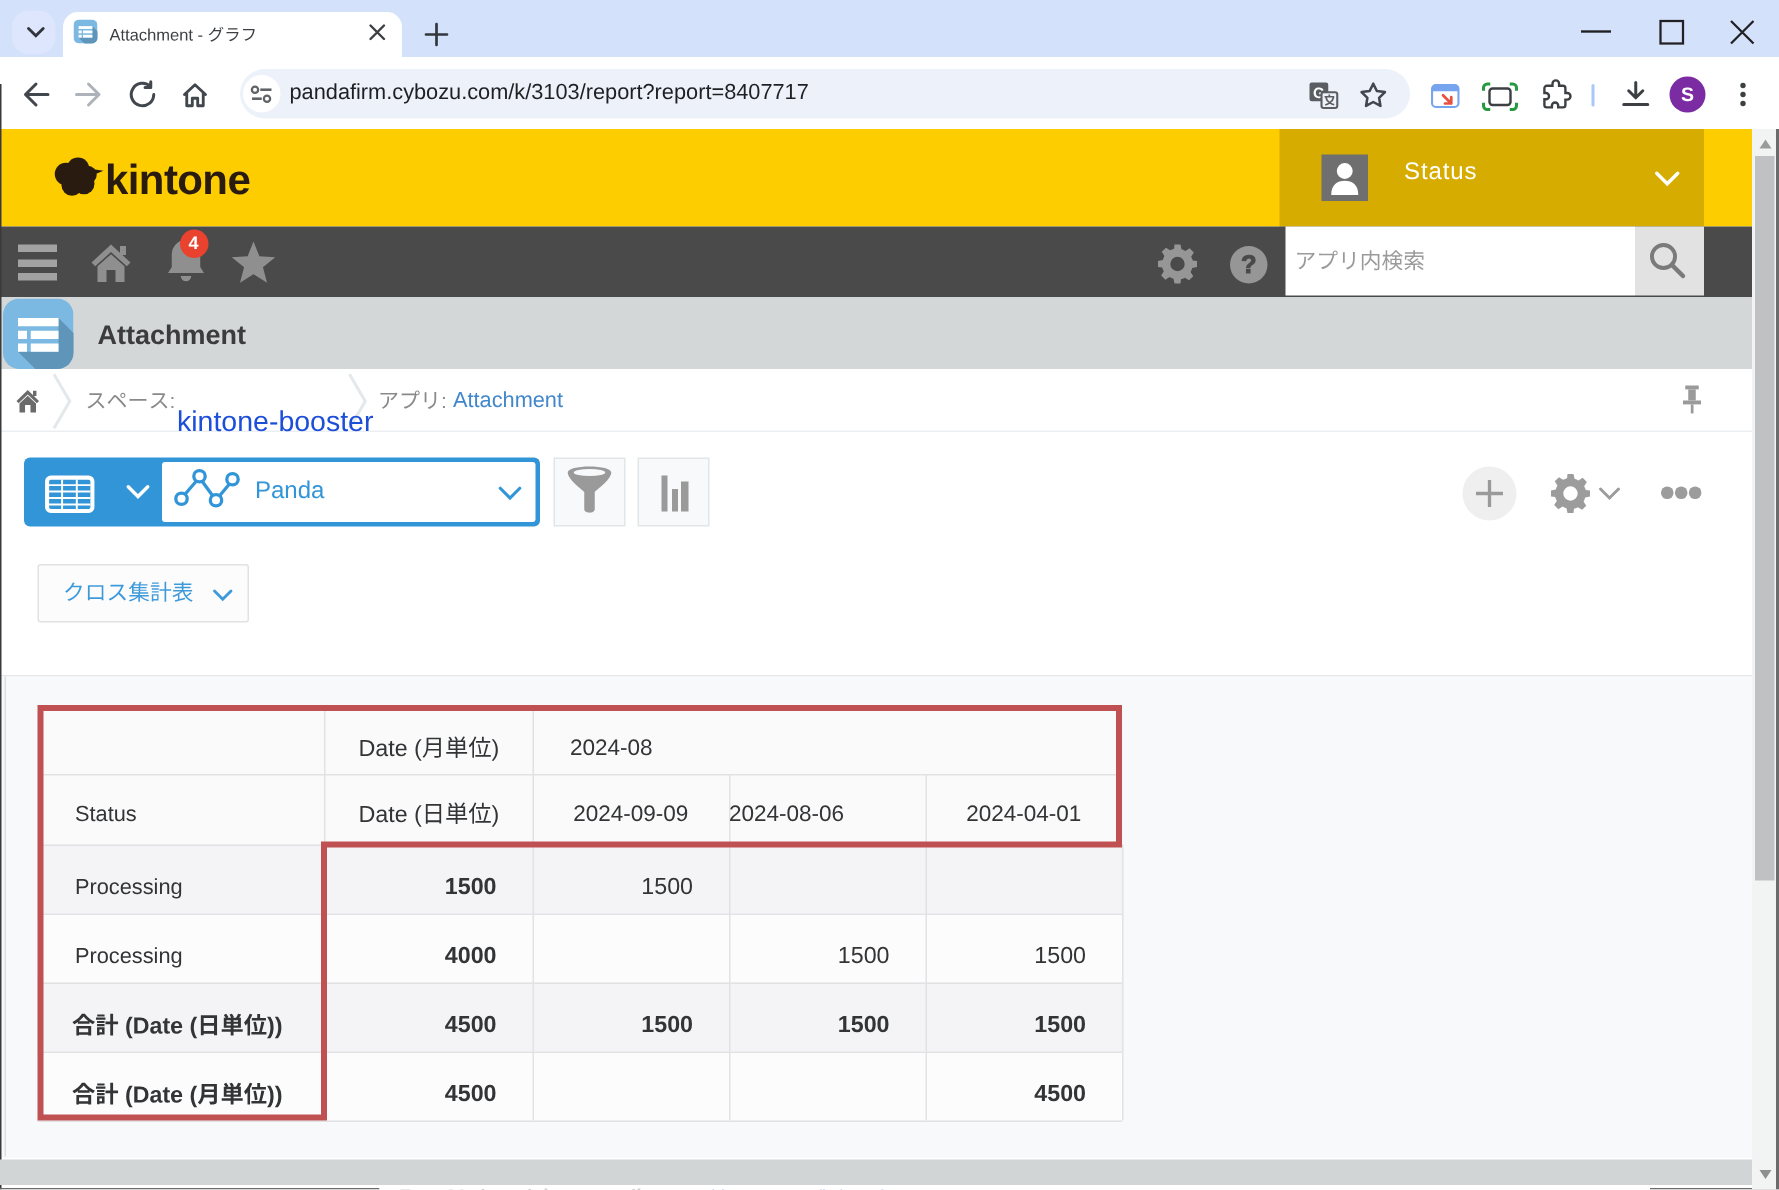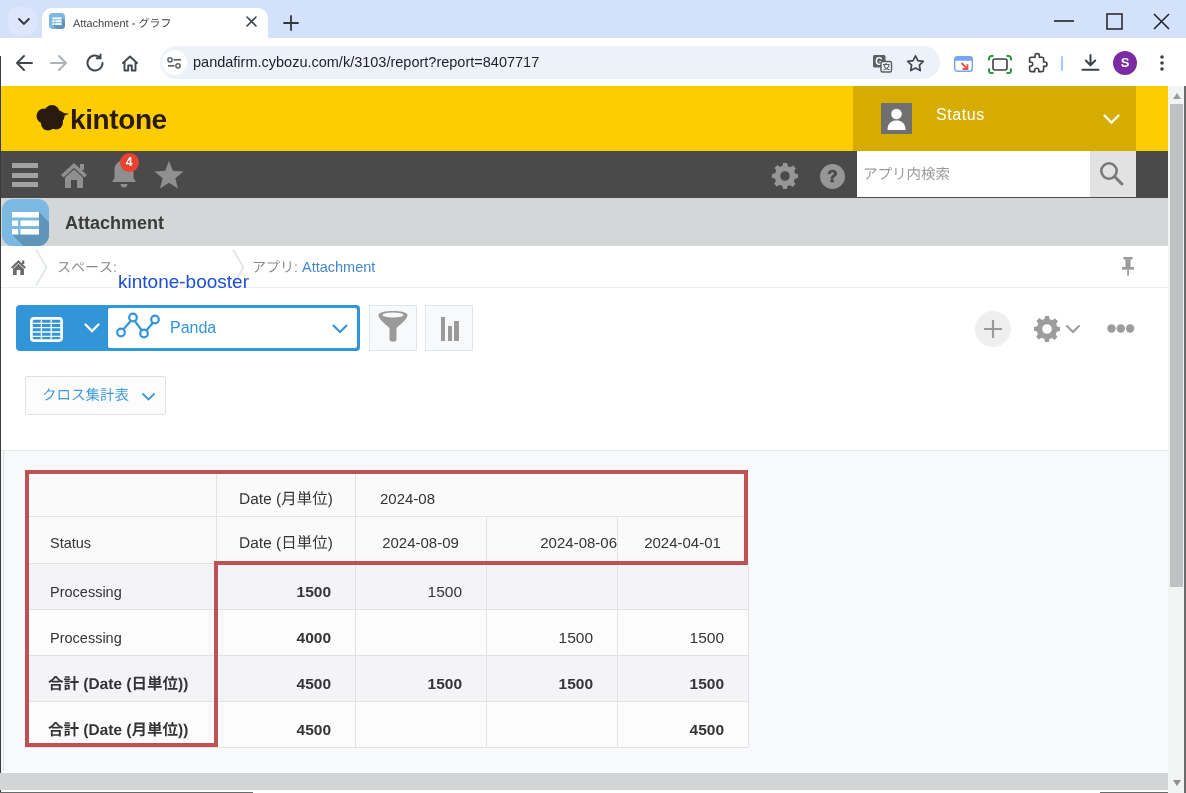--- a/index.html
+++ b/index.html
@@ -293,22 +293,22 @@
       <path d="M10.5 -5.4Q10.5 -3.8 9.8 -2.6Q9.2 -1.3 8.0 -0.7Q6.8 0.0 5.3 0.0H1.3V-10.7H4.8Q7.5 -10.7 9.0 -9.3Q10.5 -7.9 10.5 -5.4ZM9.0 -5.4Q9.0 -7.4 7.9 -8.5Q6.8 -9.5 4.8 -9.5H2.7V-1.2H5.1Q6.3 -1.2 7.2 -1.7Q8.0 -2.2 8.5 -3.2Q9.0 -4.1 9.0 -5.4Z M14.3 0.2Q13.1 0.2 12.5 -0.5Q11.9 -1.2 11.9 -2.3Q11.9 -3.6 12.7 -4.2Q13.5 -4.9 15.4 -5.0L17.2 -5.0V-5.4Q17.2 -6.4 16.8 -6.9Q16.4 -7.3 15.5 -7.3Q14.6 -7.3 14.1 -7.0Q13.7 -6.7 13.6 -6.0L12.2 -6.1Q12.6 -8.3 15.5 -8.3Q17.0 -8.3 17.8 -7.6Q18.6 -6.9 18.6 -5.6V-2.1Q18.6 -1.5 18.8 -1.1Q18.9 -0.8 19.4 -0.8Q19.6 -0.8 19.8 -0.9V-0.0Q19.3 0.1 18.8 0.1Q18.0 0.1 17.7 -0.3Q17.3 -0.7 17.3 -1.6H17.2Q16.7 -0.6 16.0 -0.2Q15.3 0.2 14.3 0.2ZM14.6 -0.9Q15.4 -0.9 16.0 -1.2Q16.6 -1.6 16.9 -2.1Q17.2 -2.7 17.2 -3.4V-4.0L15.7 -4.0Q14.8 -4.0 14.3 -3.8Q13.8 -3.6 13.5 -3.3Q13.3 -2.9 13.3 -2.3Q13.3 -1.6 13.6 -1.2Q14.0 -0.9 14.6 -0.9Z M24.0 -0.1Q23.3 0.1 22.6 0.1Q21.0 0.1 21.0 -1.7V-7.2H20.0V-8.2H21.0L21.4 -10.0H22.4V-8.2H23.9V-7.2H22.4V-2.0Q22.4 -1.4 22.5 -1.2Q22.7 -1.0 23.2 -1.0Q23.5 -1.0 24.0 -1.1Z M26.2 -3.8Q26.2 -2.4 26.8 -1.6Q27.4 -0.9 28.5 -0.9Q29.4 -0.9 29.9 -1.2Q30.4 -1.6 30.6 -2.1L31.8 -1.8Q31.1 0.2 28.5 0.2Q26.7 0.2 25.7 -0.9Q24.8 -2.0 24.8 -4.1Q24.8 -6.2 25.7 -7.3Q26.7 -8.3 28.4 -8.3Q32.1 -8.3 32.1 -4.0V-3.8ZM30.6 -4.9Q30.5 -6.1 30.0 -6.7Q29.4 -7.3 28.4 -7.3Q27.4 -7.3 26.8 -6.7Q26.3 -6.0 26.2 -4.9Z M38.0 -4.0Q38.0 -6.2 38.7 -8.0Q39.4 -9.7 40.8 -11.2H42.1Q40.7 -9.7 40.0 -7.9Q39.4 -6.1 39.4 -4.0Q39.4 -1.9 40.0 -0.2Q40.7 1.6 42.1 3.2H40.8Q39.4 1.7 38.7 -0.1Q38.0 -1.8 38.0 -4.0Z M45.4 -12.2V-7.4C45.4 -4.9 45.2 -1.8 42.7 0.4C42.9 0.6 43.4 1.0 43.5 1.3C45.1 -0.1 45.8 -1.8 46.2 -3.6H53.7V-0.5C53.7 -0.2 53.6 -0.0 53.2 -0.0C52.9 -0.0 51.6 0.0 50.3 -0.0C50.5 0.3 50.7 0.8 50.8 1.2C52.5 1.2 53.5 1.2 54.1 0.9C54.7 0.7 54.9 0.4 54.9 -0.5V-12.2ZM46.6 -11.1H53.7V-8.5H46.6ZM46.6 -7.4H53.7V-4.7H46.4C46.5 -5.6 46.6 -6.5 46.6 -7.4Z M61.1 -6.7H64.8V-5.0H61.1ZM66.0 -6.7H69.9V-5.0H66.0ZM61.1 -9.3H64.8V-7.6H61.1ZM66.0 -9.3H69.9V-7.6H66.0ZM69.8 -13.0C69.4 -12.2 68.7 -11.0 68.1 -10.3H65.3L66.2 -10.6C66.0 -11.3 65.5 -12.3 64.9 -13.0L63.9 -12.6C64.4 -11.9 64.9 -10.9 65.1 -10.3H61.7L62.5 -10.7C62.3 -11.3 61.6 -12.2 61.0 -12.9L60.0 -12.4C60.5 -11.8 61.1 -10.9 61.4 -10.3H60.0V-4.0H64.8V-2.6H58.5V-1.5H64.8V1.3H66.0V-1.5H72.4V-2.6H66.0V-4.0H71.1V-10.3H69.4C69.9 -10.9 70.5 -11.8 71.0 -12.6Z M79.6 -7.6C80.2 -5.6 80.6 -2.9 80.7 -1.3L81.9 -1.6C81.7 -3.1 81.2 -5.8 80.6 -7.8ZM78.3 -10.0V-8.9H87.8V-10.0H83.5V-12.8H82.3V-10.0ZM77.9 -0.6V0.5H88.2V-0.6H84.4C85.1 -2.5 85.9 -5.4 86.5 -7.7L85.2 -8.0C84.8 -5.7 84.0 -2.6 83.3 -0.6ZM77.5 -13.0C76.6 -10.6 75.1 -8.3 73.5 -6.9C73.7 -6.6 74.1 -6.0 74.2 -5.7C74.8 -6.3 75.3 -7.0 75.9 -7.7V1.2H77.0V-9.4C77.6 -10.4 78.2 -11.5 78.6 -12.6Z M92.9 -4.0Q92.9 -1.8 92.2 -0.1Q91.5 1.7 90.1 3.2H88.8Q90.2 1.6 90.9 -0.1Q91.5 -1.9 91.5 -4.0Q91.5 -6.1 90.9 -7.9Q90.2 -9.6 88.8 -11.2H90.1Q91.5 -9.7 92.2 -7.9Q92.9 -6.2 92.9 -4.0Z" fill="#333436"></path>
     </g>
   </svg>
 <div class="ab" style="left:380px;top:488.5px;line-height:20px;font-size:15px;color:#333436">2024-08</div>
 <div class="ab" style="left:50px;top:532.5px;line-height:20px;font-size:14.5px;color:#333436">Status</div>
 <svg style="position:absolute;left:238.5px;top:527.5px;overflow:visible" width="95" height="28" viewBox="0 0 95 28">
     <g transform="translate(0,20)">
       <path d="M10.5 -5.4Q10.5 -3.8 9.8 -2.6Q9.2 -1.3 8.0 -0.7Q6.8 0.0 5.3 0.0H1.3V-10.7H4.8Q7.5 -10.7 9.0 -9.3Q10.5 -7.9 10.5 -5.4ZM9.0 -5.4Q9.0 -7.4 7.9 -8.5Q6.8 -9.5 4.8 -9.5H2.7V-1.2H5.1Q6.3 -1.2 7.2 -1.7Q8.0 -2.2 8.5 -3.2Q9.0 -4.1 9.0 -5.4Z M14.3 0.2Q13.1 0.2 12.5 -0.5Q11.9 -1.2 11.9 -2.3Q11.9 -3.6 12.7 -4.2Q13.5 -4.9 15.4 -5.0L17.2 -5.0V-5.4Q17.2 -6.4 16.8 -6.9Q16.4 -7.3 15.5 -7.3Q14.6 -7.3 14.1 -7.0Q13.7 -6.7 13.6 -6.0L12.2 -6.1Q12.6 -8.3 15.5 -8.3Q17.0 -8.3 17.8 -7.6Q18.6 -6.9 18.6 -5.6V-2.1Q18.6 -1.5 18.8 -1.1Q18.9 -0.8 19.4 -0.8Q19.6 -0.8 19.8 -0.9V-0.0Q19.3 0.1 18.8 0.1Q18.0 0.1 17.7 -0.3Q17.3 -0.7 17.3 -1.6H17.2Q16.7 -0.6 16.0 -0.2Q15.3 0.2 14.3 0.2ZM14.6 -0.9Q15.4 -0.9 16.0 -1.2Q16.6 -1.6 16.9 -2.1Q17.2 -2.7 17.2 -3.4V-4.0L15.7 -4.0Q14.8 -4.0 14.3 -3.8Q13.8 -3.6 13.5 -3.3Q13.3 -2.9 13.3 -2.3Q13.3 -1.6 13.6 -1.2Q14.0 -0.9 14.6 -0.9Z M24.0 -0.1Q23.3 0.1 22.6 0.1Q21.0 0.1 21.0 -1.7V-7.2H20.0V-8.2H21.0L21.4 -10.0H22.4V-8.2H23.9V-7.2H22.4V-2.0Q22.4 -1.4 22.5 -1.2Q22.7 -1.0 23.2 -1.0Q23.5 -1.0 24.0 -1.1Z M26.2 -3.8Q26.2 -2.4 26.8 -1.6Q27.4 -0.9 28.5 -0.9Q29.4 -0.9 29.9 -1.2Q30.4 -1.6 30.6 -2.1L31.8 -1.8Q31.1 0.2 28.5 0.2Q26.7 0.2 25.7 -0.9Q24.8 -2.0 24.8 -4.1Q24.8 -6.2 25.7 -7.3Q26.7 -8.3 28.4 -8.3Q32.1 -8.3 32.1 -4.0V-3.8ZM30.6 -4.9Q30.5 -6.1 30.0 -6.7Q29.4 -7.3 28.4 -7.3Q27.4 -7.3 26.8 -6.7Q26.3 -6.0 26.2 -4.9Z M38.0 -4.0Q38.0 -6.2 38.7 -8.0Q39.4 -9.7 40.8 -11.2H42.1Q40.7 -9.7 40.0 -7.9Q39.4 -6.1 39.4 -4.0Q39.4 -1.9 40.0 -0.2Q40.7 1.6 42.1 3.2H40.8Q39.4 1.7 38.7 -0.1Q38.0 -1.8 38.0 -4.0Z M46.1 -5.5H53.9V-1.1H46.1ZM46.1 -6.6V-10.8H53.9V-6.6ZM44.9 -12.0V1.1H46.1V0.1H53.9V1.0H55.1V-12.0Z M61.1 -6.7H64.8V-5.0H61.1ZM66.0 -6.7H69.9V-5.0H66.0ZM61.1 -9.3H64.8V-7.6H61.1ZM66.0 -9.3H69.9V-7.6H66.0ZM69.8 -13.0C69.4 -12.2 68.7 -11.0 68.1 -10.3H65.3L66.2 -10.6C66.0 -11.3 65.5 -12.3 64.9 -13.0L63.9 -12.6C64.4 -11.9 64.9 -10.9 65.1 -10.3H61.7L62.5 -10.7C62.3 -11.3 61.6 -12.2 61.0 -12.9L60.0 -12.4C60.5 -11.8 61.1 -10.9 61.4 -10.3H60.0V-4.0H64.8V-2.6H58.5V-1.5H64.8V1.3H66.0V-1.5H72.4V-2.6H66.0V-4.0H71.1V-10.3H69.4C69.9 -10.9 70.5 -11.8 71.0 -12.6Z M79.6 -7.6C80.2 -5.6 80.6 -2.9 80.7 -1.3L81.9 -1.6C81.7 -3.1 81.2 -5.8 80.6 -7.8ZM78.3 -10.0V-8.9H87.8V-10.0H83.5V-12.8H82.3V-10.0ZM77.9 -0.6V0.5H88.2V-0.6H84.4C85.1 -2.5 85.9 -5.4 86.5 -7.7L85.2 -8.0C84.8 -5.7 84.0 -2.6 83.3 -0.6ZM77.5 -13.0C76.6 -10.6 75.1 -8.3 73.5 -6.9C73.7 -6.6 74.1 -6.0 74.2 -5.7C74.8 -6.3 75.3 -7.0 75.9 -7.7V1.2H77.0V-9.4C77.6 -10.4 78.2 -11.5 78.6 -12.6Z M92.9 -4.0Q92.9 -1.8 92.2 -0.1Q91.5 1.7 90.1 3.2H88.8Q90.2 1.6 90.9 -0.1Q91.5 -1.9 91.5 -4.0Q91.5 -6.1 90.9 -7.9Q90.2 -9.6 88.8 -11.2H90.1Q91.5 -9.7 92.2 -7.9Q92.9 -6.2 92.9 -4.0Z" fill="#333436"></path>
     </g>
   </svg>
-<div class="ab" style="left:355px;top:532.5px;width:131px;line-height:20px;font-size:15px;color:#333436;text-align:center">2024-08-09</div>
-<div class="ab" style="left:486px;top:532.5px;width:131px;line-height:20px;font-size:15px;color:#333436;text-align:right">2024-08-06</div>
+<div class="ab" style="left:355px;top:532.5px;width:131px;line-height:20px;font-size:15px;color:#333436;text-align:center">2024-09-09</div>
+<div class="ab" style="left:486px;top:532.5px;width:131px;line-height:20px;font-size:15px;color:#333436;text-align:left">2024-08-06</div>
 <div class="ab" style="left:617px;top:532.5px;width:131px;line-height:20px;font-size:15px;color:#333436;text-align:center">2024-04-01</div>
 <div class="ab" style="left:50px;top:581.5px;line-height:20px;font-size:14.5px;color:#333436">Processing</div>
 <div class="ab" style="left:216px;top:581.5px;width:115px;line-height:20px;font-size:15.5px;font-weight:bold;color:#333436;text-align:right">1500</div>
 <div class="ab" style="left:355px;top:581.5px;width:107px;line-height:20px;font-size:15.5px;color:#333436;text-align:right">1500</div>
 <div class="ab" style="left:50px;top:627.5px;line-height:20px;font-size:14.5px;color:#333436">Processing</div>
 <div class="ab" style="left:216px;top:627.5px;width:115px;line-height:20px;font-size:15.5px;font-weight:bold;color:#333436;text-align:right">4000</div>
 <div class="ab" style="left:486px;top:627.5px;width:107px;line-height:20px;font-size:15.5px;color:#333436;text-align:right">1500</div>
 <div class="ab" style="left:617px;top:627.5px;width:107px;line-height:20px;font-size:15.5px;color:#333436;text-align:right">1500</div>
 <svg style="position:absolute;left:48px;top:668.5px;overflow:visible" width="142" height="28" viewBox="0 0 142 28">
     <g transform="translate(0,20)">

